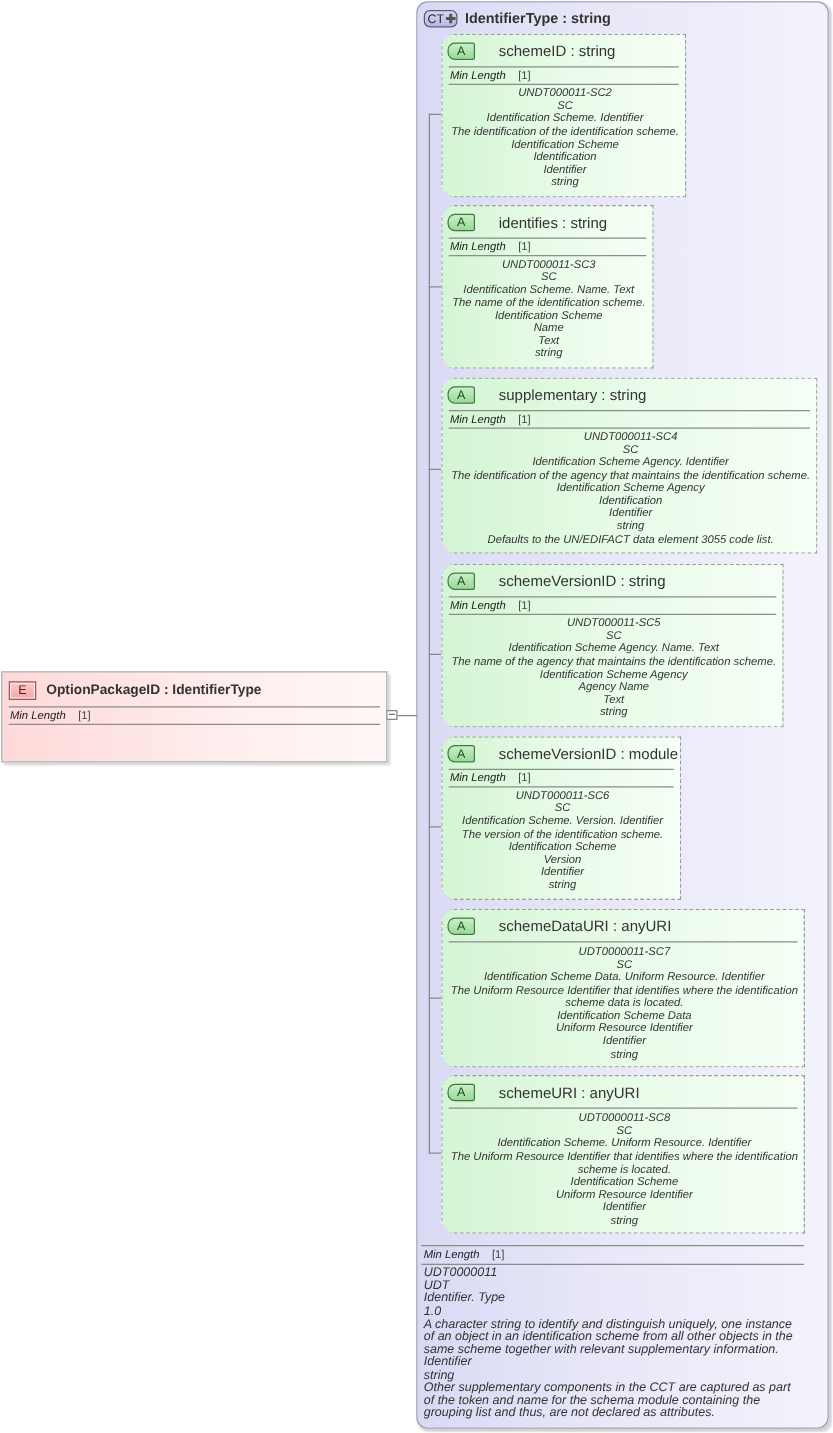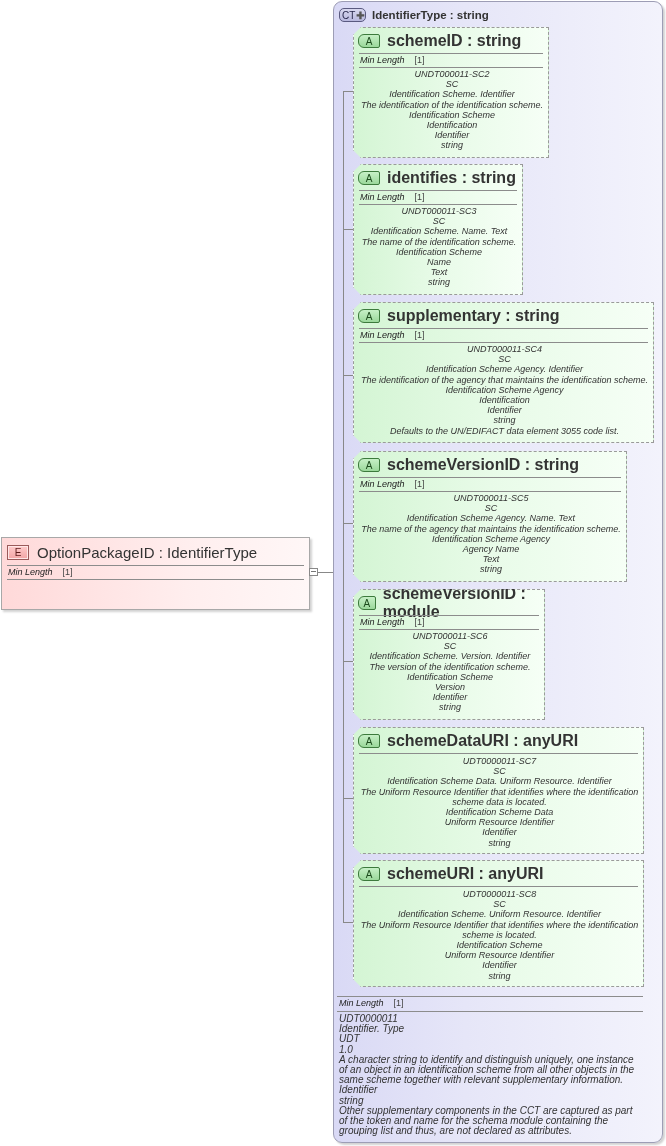--- a/index.html
+++ b/index.html
@@ -12,21 +12,21 @@
     background: linear-gradient(to right, #ffd9d9 0%, #ffeeee 60%, #fff7f7 100%);
     border: 1px solid #a8a8a8;
     box-shadow: 2px 2px 2px rgba(0,0,0,0.18);
   }
   .elem .head { position: absolute; left: 5px; top: 5px; height: 18px; display: flex; align-items: center; }
   .badge-e {
     width: 22px; height: 15px; border: 1px solid #9a5a5a; background: linear-gradient(#ffcaca, #f2a5a5);
     font-size: 10px; color: #5a1a1a; display: flex; align-items: center; justify-content: center;
     box-shadow: inset 0 0 0 1px #ffe6e6;
   }
-  .elem .title { margin-left: 8px; font-size: 15px; font-weight: normal; color: #333; }
+  .elem .title { margin-left: 8px; font-size: 11px; font-weight: bold; color: #333; }
   .elem .sep1 { position: absolute; left: 5px; right: 5px; top: 27px; border-top: 1px solid #8c8c8c; }
   .elem .facet { position: absolute; left: 6px; top: 29px; font-size: 9px; font-style: italic; color: #222; }
   .elem .facet .val { font-style: normal; margin-left: 10px; color: #444; }
   .elem .sep2 { position: absolute; left: 5px; right: 5px; top: 41px; border-top: 1px solid #8c8c8c; }
   .elem .doc { position: absolute; left: 6px; top: 43px; right: 6px; font-size: 9px; font-style: italic; line-height: 10.5px; color: #333; }
 
   
   .conn-box {
     position: absolute; left: 309px; top: 568px; width: 9px; height: 8px;
     border: 1px solid #888; background: #fff;
@@ -61,21 +61,21 @@
     border: 1px dashed #9a9a9a;
     clip-path: polygon(8px 0, 100% 0, 100% 100%, 8px 100%, 0 calc(100% - 8px), 0 8px);
     box-shadow: 2px 2px 2px rgba(0,0,0,0.15);
   }
   .attr .head { position: absolute; left: 4px; top: 5px; height: 16px; display: flex; align-items: center; }
   .badge-a {
     width: 22px; height: 14px; border: 1px solid #3c7a3c; border-radius: 6px 2px 2px 6px;
     background: linear-gradient(#c6f0c6, #9bd89b);
     font-size: 10px; color: #1c4a1c; display: flex; align-items: center; justify-content: center;
   }
-  .attr .title { margin-left: 7px; font-size: 16px; font-weight: bold; color: #333; }
+  .attr .title { margin-left: 19px; font-size: 12px; font-weight: normal; color: #333; }
   .attr .sep { position: absolute; left: 5px; right: 5px; border-top: 1px solid #8c8c8c; }
   .attr .facet { position: absolute; left: 6px; font-size: 9px; font-style: italic; color: #222; }
   .attr .facet .val { font-style: normal; margin-left: 10px; color: #444; }
   .attr .doc { position: absolute; left: 6px; right: 4px; font-size: 9px; font-style: italic; line-height: 10.2px; color: #333; }
   .attr .doc div { white-space: nowrap; text-align: center; }
   .attr .doc .wrap { white-space: normal; }
 
   
   .ct-sep { position: absolute; left: 337px; width: 306px; border-top: 1px solid #8c8c8c; }
   .ct-facet { position: absolute; left: 339px; top: 998px; font-size: 9px; font-style: italic; color: #222; }
@@ -255,20 +255,20 @@
   </div>
 </div>
 
 <div class="ct-sep" style="top:996px"></div>
 <div class="ct-facet">
   <span>Min Length</span><span class="val">[1]</span>
 </div>
 <div class="ct-sep" style="top:1011px"></div>
 <div class="ct-doc">
   <div>UDT0000011</div>
+  <div>UDT</div>
   <div>Identifier. Type</div>
-  <div>UDT</div>
   <div>1.0</div>
   <div>A character string to identify and distinguish uniquely, one instance of an object in an identification scheme from all other objects in the same scheme together with relevant supplementary information.</div>
   <div>Identifier</div>
   <div>string</div>
   <div>Other supplementary components in the CCT are captured as part of the token and name for the schema module containing the grouping list and thus, are not declared as attributes.</div>
 </div>
 
 </body></html>

